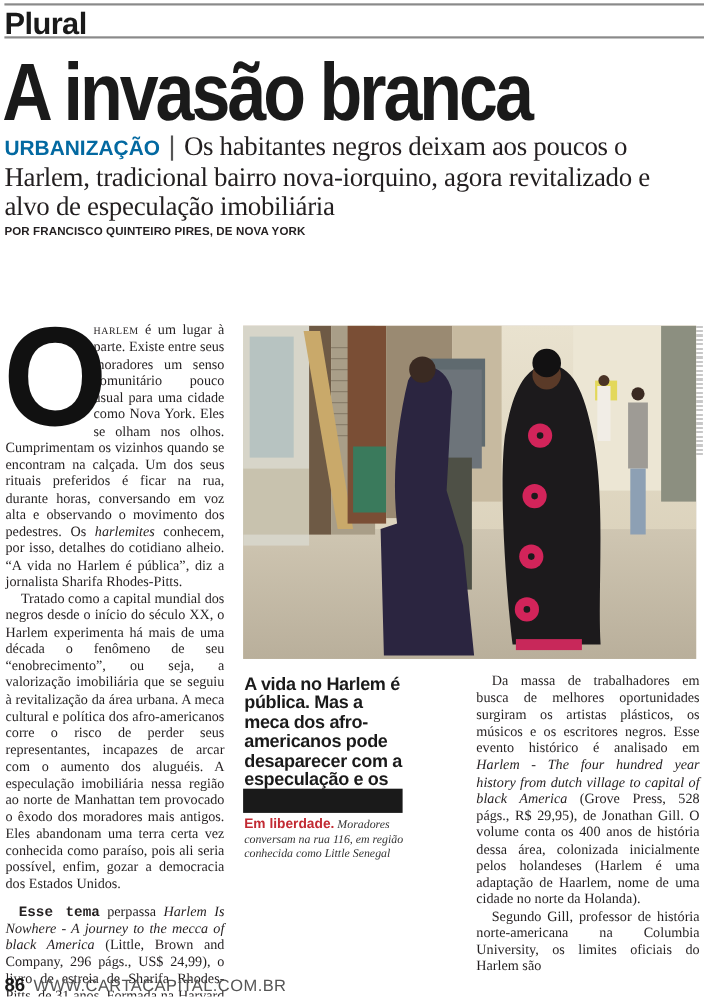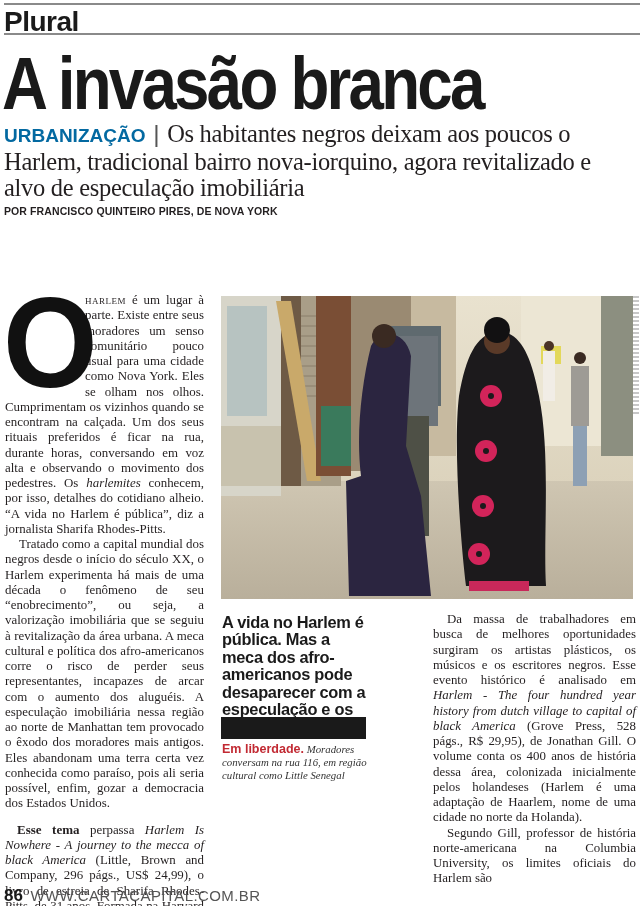--- a/index.html
+++ b/index.html
@@ -22,21 +22,21 @@
 
   .col { position: absolute; font-family: "Liberation Serif", serif; font-size: 12.9px; line-height: 15.25px; color: #231f20; text-align: justify; hyphens: manual; }
   .col p { margin: 0; }
   .col p.indent { text-indent: 14px; }
   .col1 { left: 5px; top: 293px; width: 199px; }
   .col3 { left: 433px; top: 612px; width: 203px; }
 
   .dropcap { float: left; width: 76px; height: 96px; margin: 2px 4px 0 0; position: relative; }
   .dropcap span { position: absolute; left: -2px; top: -16px; font-family: "Liberation Sans", sans-serif; font-weight: 700; font-size: 128px; line-height: 128px; color: #111; transform: scaleX(0.95); transform-origin: left top; }
   .smallcaps { font-variant: small-caps; letter-spacing: 0.5px; }
-  .esse { font-family: Liberation Serif, serif; font-weight: 700; font-size: 13px; padding-left: 12px; }
+  .esse { font-family: Liberation Mono, monospace; font-weight: 700; font-size: 13px; padding-left: 12px; }
   .spacer { height: 10px; }
 
   .photo { position: absolute; left: 221px; top: 296px; width: 412px; height: 303px; overflow: hidden; background: #cfc5b3; }
   .photo-credit { position: absolute; left: 633px; top: 296px; width: 6px; height: 120px; background: repeating-linear-gradient(to bottom, #9a9a9a 0 2px, #ffffff 2px 4px); opacity: 0.55; }
 
   .pullquote { position: absolute; left: 222px; top: 614px; width: 150px; font-family: "Liberation Sans", sans-serif; font-weight: 700; font-size: 16.4px; line-height: 17.4px; color: #1a1a1a; letter-spacing: -0.3px; }
   .blackbar { position: absolute; left: 221px; top: 717px; width: 145px; height: 22px; background: #1a1a1a; }
   .caption { position: absolute; left: 222px; top: 743px; width: 150px; font-family: "Liberation Serif", serif; font-style: italic; font-size: 10.8px; line-height: 13.2px; color: #333; }
   .caption .lead { font-family: "Liberation Sans", sans-serif; font-style: normal; font-weight: 700; font-size: 12.5px; color: #c22a33; }
 
@@ -139,21 +139,21 @@
     <path d="M322,55 h12 v50 h-12 z" fill="#f1ede6"></path>
     <circle cx="328" cy="50" r="5" fill="#4a3326"></circle>
   </svg>
 </div>
 <div class="photo-credit"></div>
 
 <div class="pullquote">A vida no Harlem é pública. Mas a meca dos afro-americanos pode desaparecer com a especulação e os aluguéis altos</div>
 <div class="blackbar"></div>
 
 <div class="caption">
-  <span class="lead">Em liberdade.</span><span> Moradores conversam na rua 116, em região cultural como Little Senegal</span>
+  <span class="lead">Em liberdade.</span><span> Moradores conversam na rua 116, em região conhecida como Little Senegal</span>
 </div>
 
 <div class="col col3">
   <p class="indent">
     <span>Da massa de trabalhadores em busca de melhores oportunidades surgiram os artistas plásticos, os músicos e os escritores negros. Esse evento histórico é analisado em </span><em>Harlem - The four hundred year history from dutch village to capital of black America</em><span> (Grove Press, 528 págs., R$ 29,95), de Jonathan Gill. O volume conta os 400 anos de história dessa área, colonizada inicialmente pelos holandeses (Harlem é uma adaptação de Haarlem, nome de uma cidade no norte da Holanda).</span>
   </p>
   <p class="indent">Segundo Gill, professor de história norte-americana na Columbia University, os limites oficiais do Harlem são</p>
 </div>
 
 <div class="footer">

